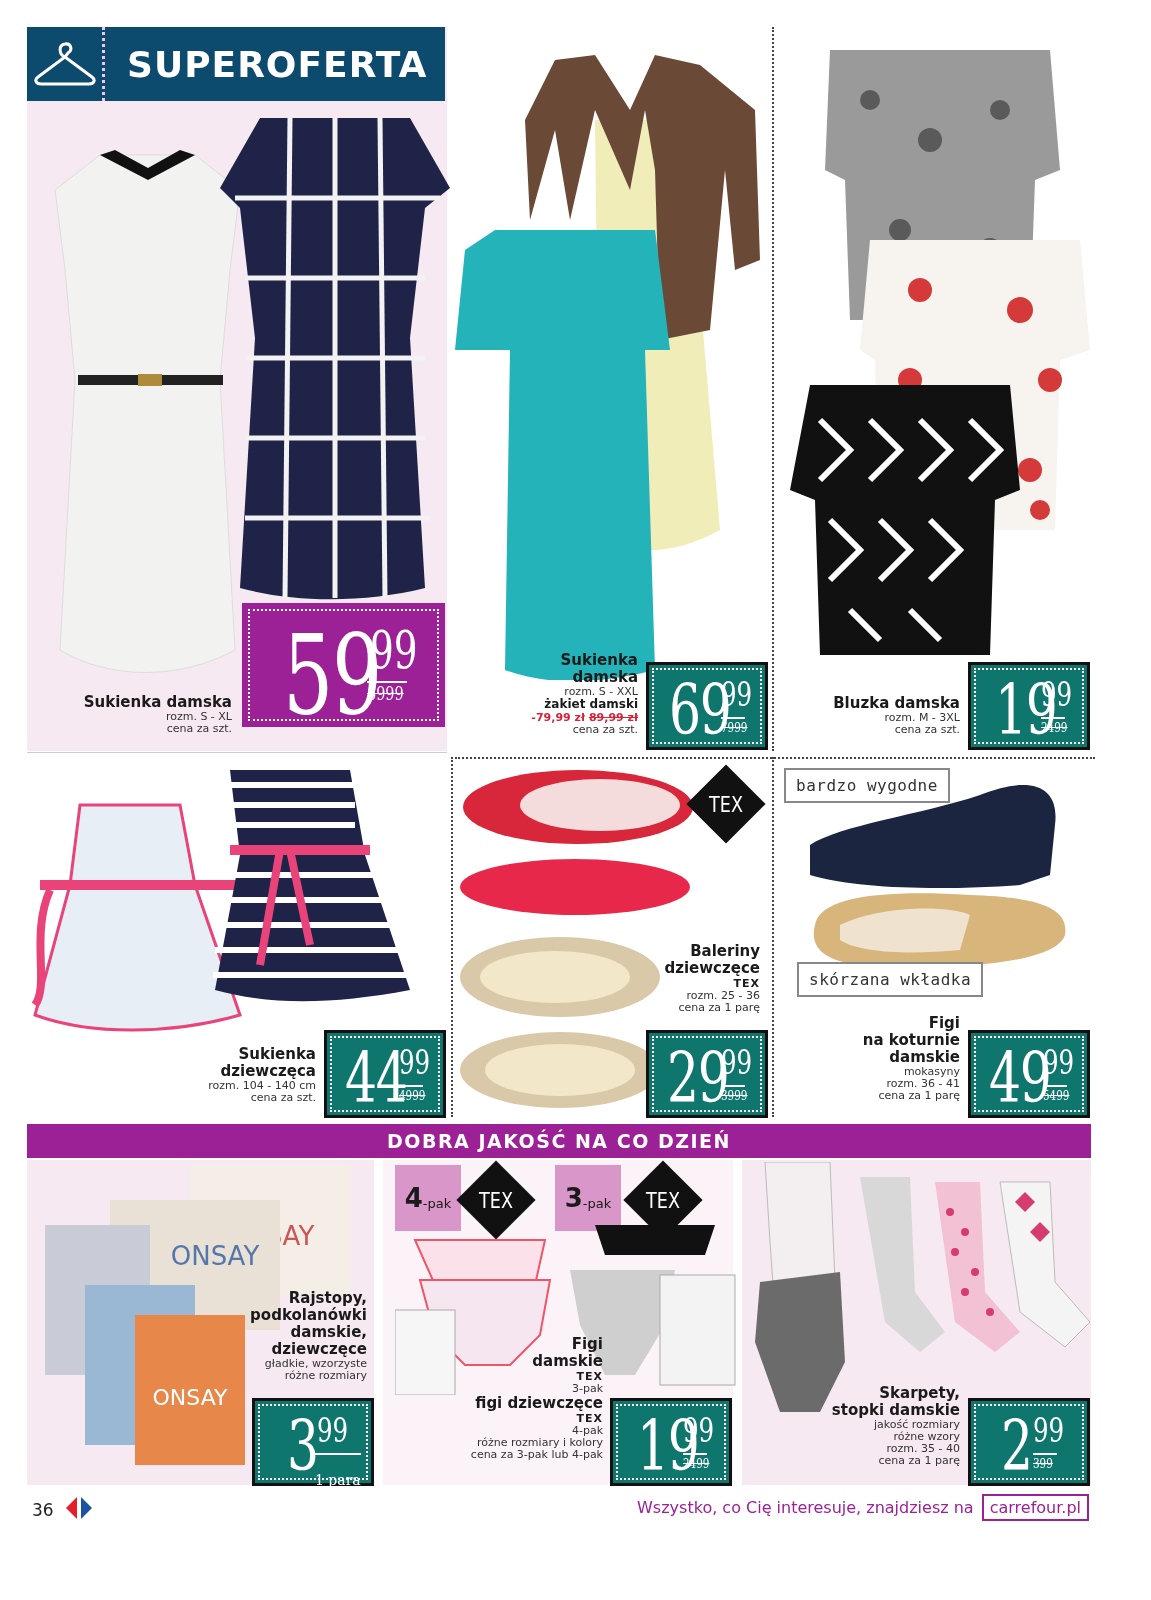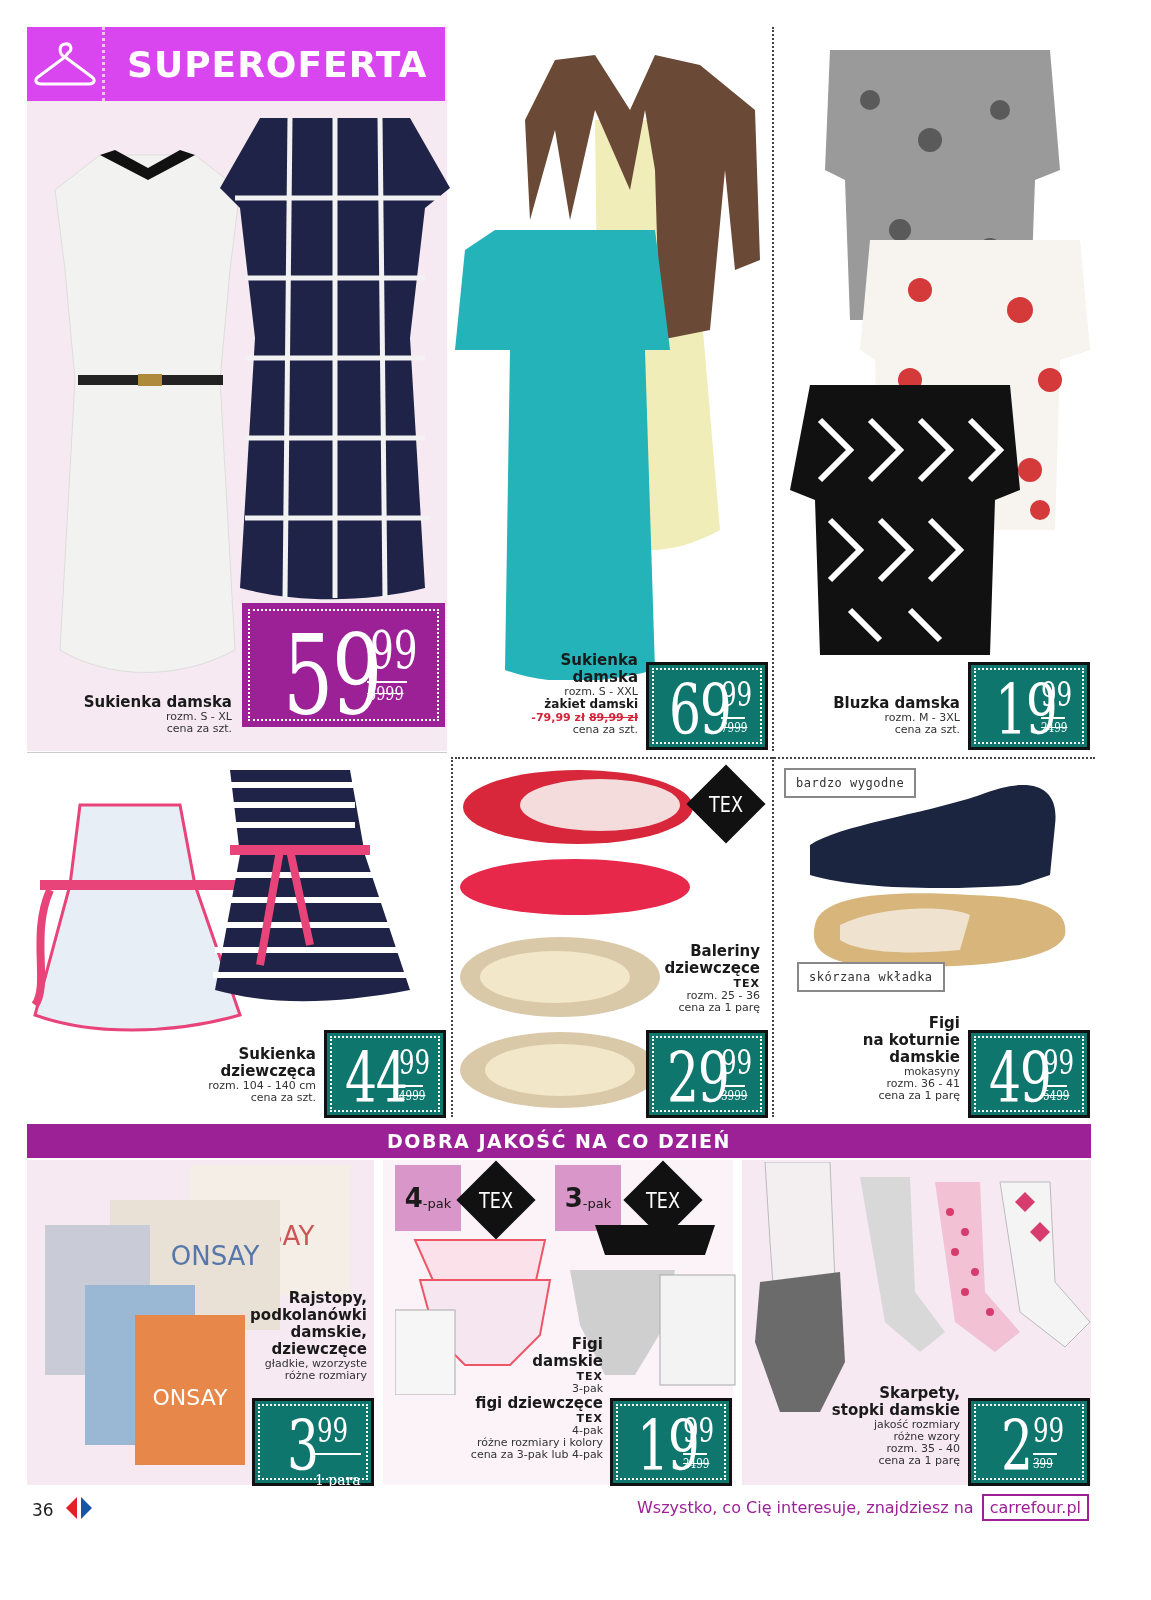--- a/index.html
+++ b/index.html
@@ -2,21 +2,21 @@
 <html><head>
   <meta charset="utf-8">
   <style>
     * { box-sizing: border-box; margin: 0; padding: 0; }
     body { width: 1151px; height: 1600px; background: #ffffff; font-family: "DejaVu Sans", sans-serif; position: relative; overflow: hidden; color: #1a1a1a; }
     .cell { position: absolute; }
     .pinkbg { background: #f6e9f1; }
     .vdots { position: absolute; width: 0; border-left: 2px dotted #444; }
     .hdots { position: absolute; height: 0; border-top: 2px dotted #444; }
 
-    .header-bar { position: absolute; left: 27px; top: 27px; width: 418px; height: 74px; background: #d946ef; display: flex; align-items: center; }
+    .header-bar { position: absolute; left: 27px; top: 27px; width: 418px; height: 74px; background: #0c4a6e; display: flex; align-items: center; }
     .header-bar .hanger { width: 78px; height: 74px; display: flex; align-items: center; justify-content: center; border-right: 3px dotted #f3c6ee; }
     .header-bar .title { color: #fff; font-family: "DejaVu Sans", sans-serif; font-weight: bold; font-size: 36px; letter-spacing: 1px; padding-left: 22px; }
 
     .price { position: absolute; background: #0f766e; border: 3px solid #111; outline: 2px dotted #fff; outline-offset: -8px; color: #fff; font-family: "DejaVu Serif", serif; }
     .price.purple { background: #9c2197; border-color: #9c2197; }
     .price .main { position: absolute; font-size: 60px; line-height: 1; transform: scaleX(0.72); transform-origin: left top; letter-spacing: -2px; }
     .price .cents { position: absolute; font-size: 30px; line-height: 1; transform: scaleX(0.72); transform-origin: left top; }
     .price .old { position: absolute; font-size: 13px; line-height: 1; text-decoration: line-through; border-top: 2px solid #fff; padding-top: 2px; transform: scaleX(0.8); transform-origin: left top; }
     .price .unit { position: absolute; font-size: 14px; line-height: 1; border-top: 2px solid #fff; padding-top: 18px; }
 
@@ -27,21 +27,21 @@
     .label .red { font-size: 11px; font-weight: bold; color: #d3263a; line-height: 13px; }
     .label .red s { color: #d3263a; }
 
     .tex { position: absolute; width: 56px; height: 56px; background: #111; transform: rotate(45deg); }
     .tex span { position: absolute; left: 50%; top: 50%; transform: translate(-50%,-50%) rotate(-45deg) scaleX(0.8); color: #fff; font-family: "DejaVu Sans", sans-serif; font-size: 22px; }
 
     .pak { position: absolute; width: 66px; height: 66px; background: #d996c8; display: flex; align-items: center; justify-content: center; }
     .pak b { font-size: 26px; color: #1a1a1a; }
     .pak small { font-size: 13px; color: #1a1a1a; margin-top: 11px; }
 
-    .callout { position: absolute; background: #fff; border: 2px solid #888; font-family: "DejaVu Sans Mono", monospace; font-size: 12px; color: #333; padding: 6px 10px; letter-spacing: 0.5px; }
+    .callout { position: absolute; background: #fff; border: 2px solid #888; font-family: "DejaVu Sans Mono", monospace; font-size: 16px; color: #333; padding: 6px 10px; letter-spacing: 0.5px; }
 
     .band { position: absolute; left: 27px; top: 1124px; width: 1064px; height: 34px; background: #9c2197; color: #fff; font-weight: bold; text-align: center; font-size: 19px; line-height: 34px; letter-spacing: 1.5px; }
 
     
     .shape { position: absolute; }
     .footer-left { position: absolute; left: 32px; top: 1497px; display: flex; align-items: center; gap: 10px; font-size: 17px; color: #222; justify-content: flex-end; }
     .footer-right { position: absolute; right: 62px; top: 1494px; display: flex; align-items: center; gap: 8px; color: #9c2197; font-size: 16px; }
     .footer-right .site { border: 2px solid #9c2197; color: #9c2197; padding: 2px 6px; }
   </style>
 </head>

